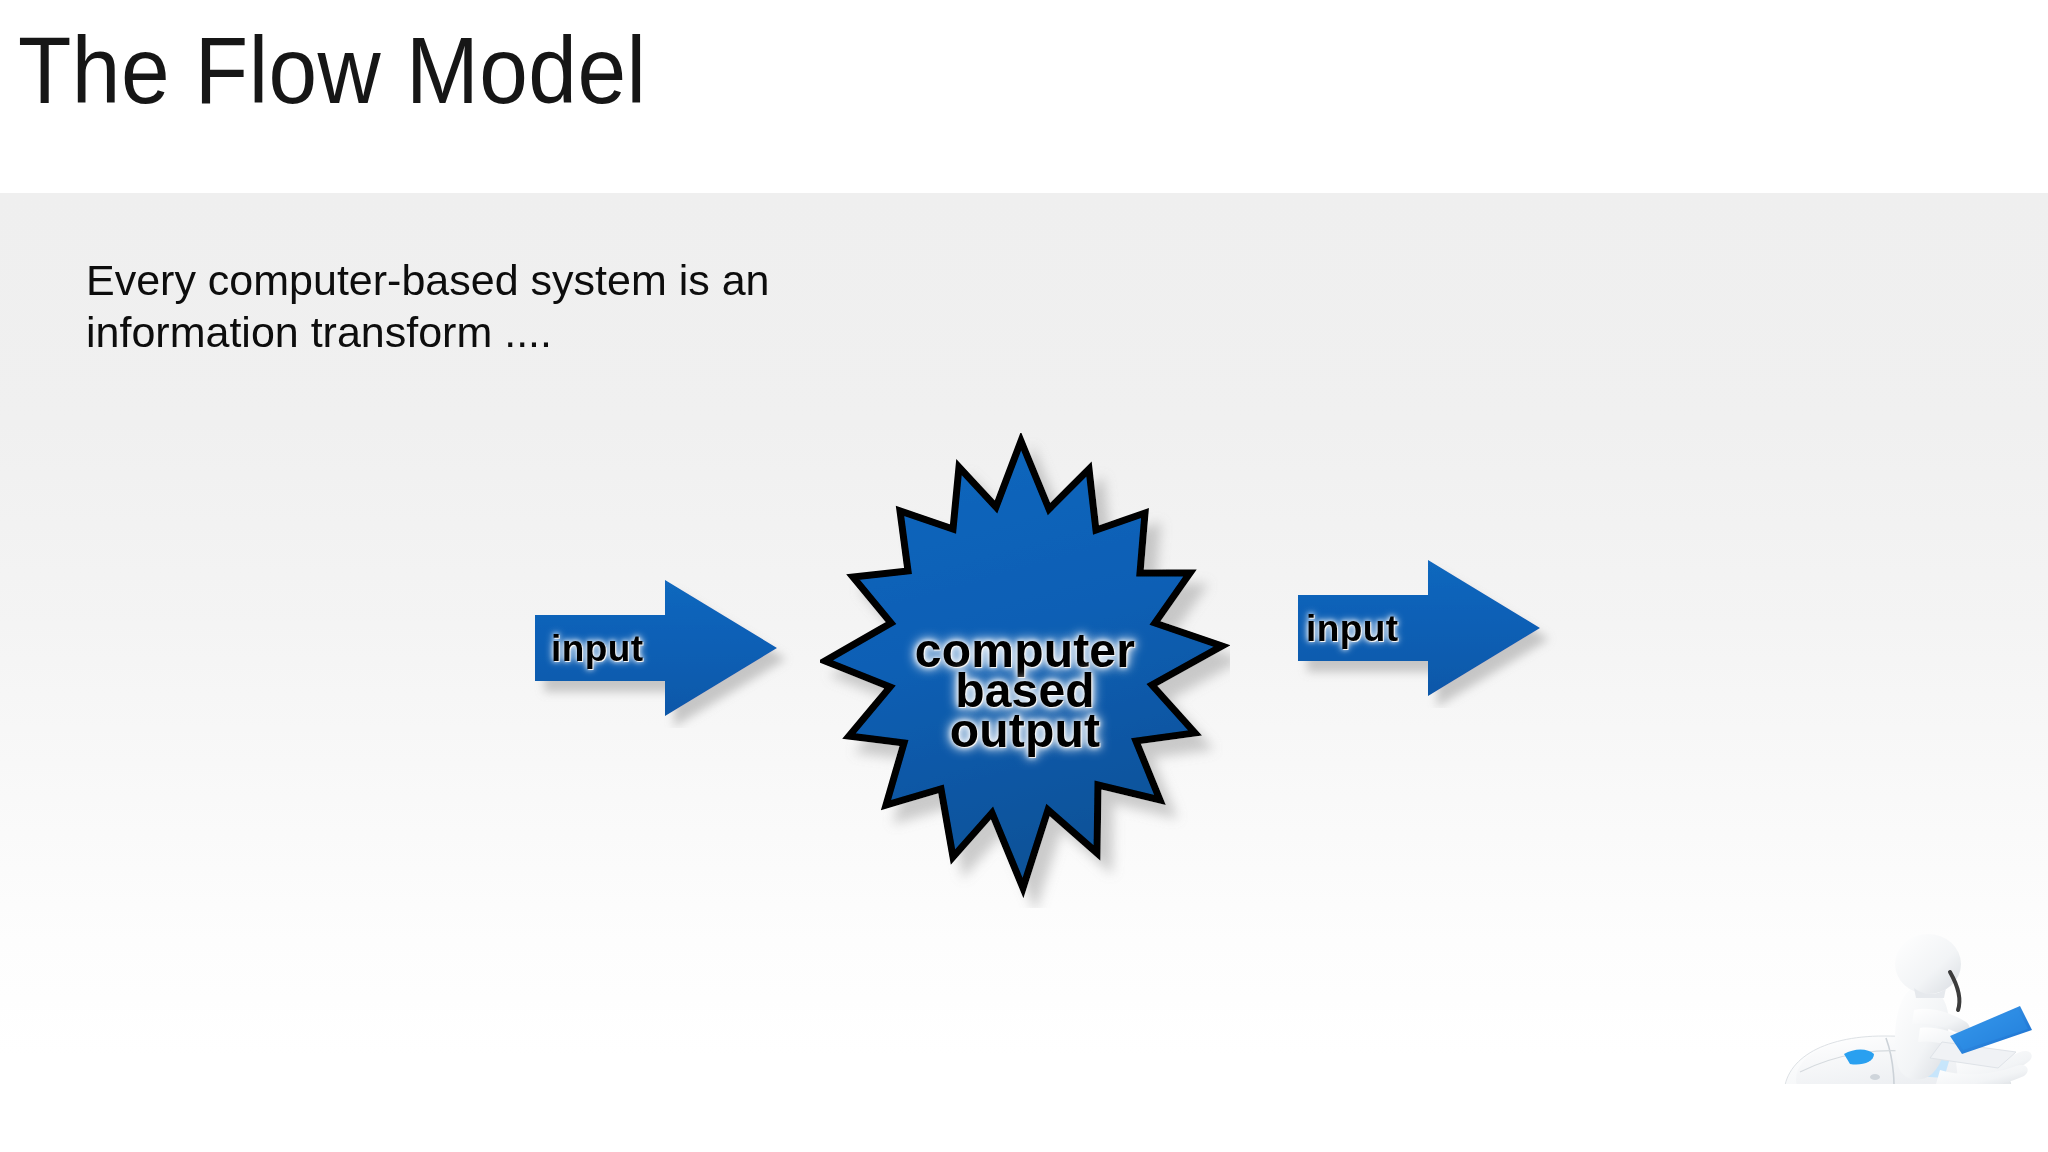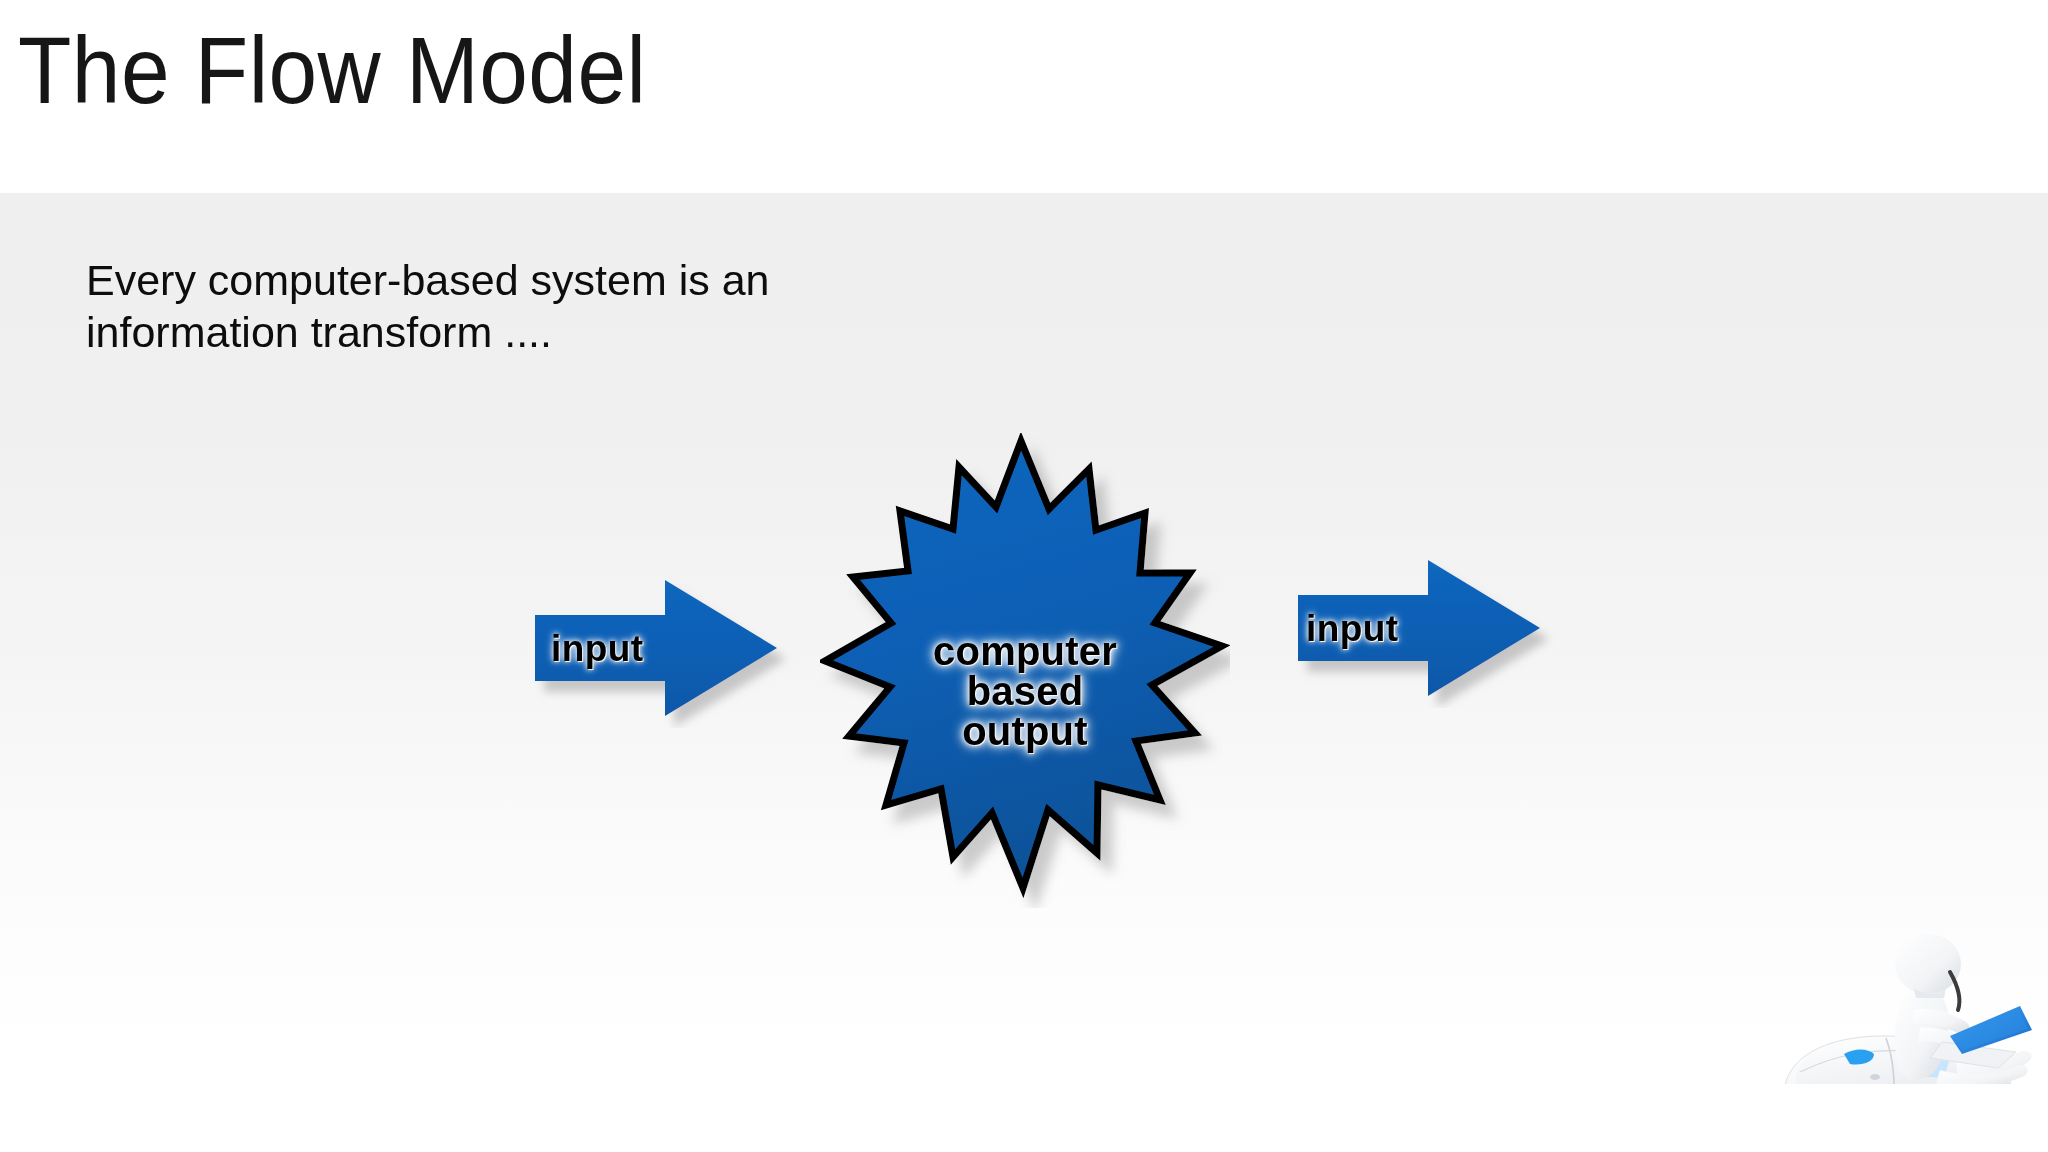--- a/index.html
+++ b/index.html
@@ -126,21 +126,21 @@
   #arrow-output-label { left: 18px;  top: 60px; }
 
   #star-label {
     position: absolute;
     left: 0;
     top: 198px;
     width: 410px;
     text-align: center;
     font-family: "Liberation Sans", sans-serif;
     font-weight: bold;
-    font-size: 40px;
+    font-size: 48px;
     line-height: 40px;
     color: #000000;
     letter-spacing: 0.2px;
     text-shadow:
        0 0 5px #ffffff,
        0 0 10px #ffffff,
        0 0 14px #ffffff,
        1px 1px 0 #dcdcdc;
   }
   #star-label .line { display: block; }

